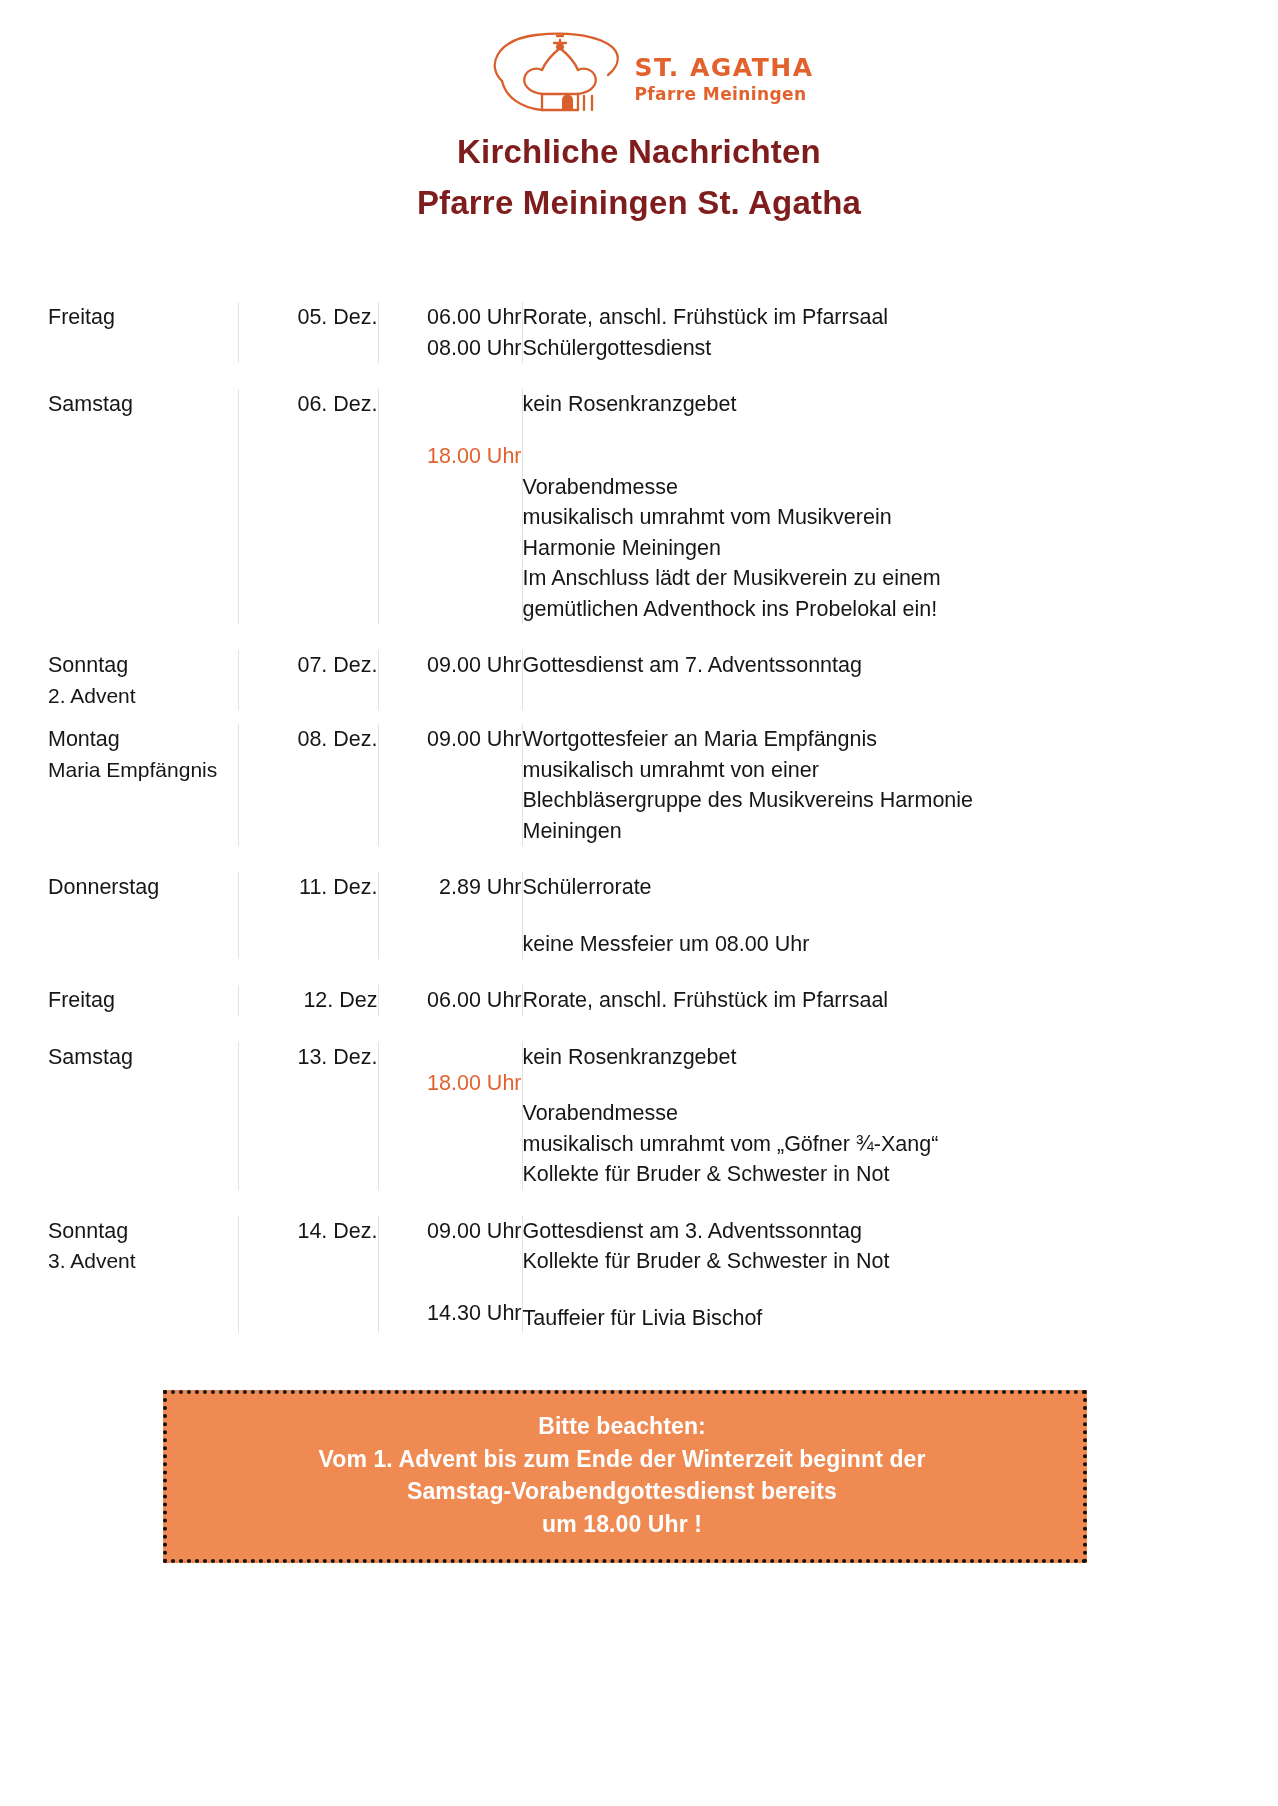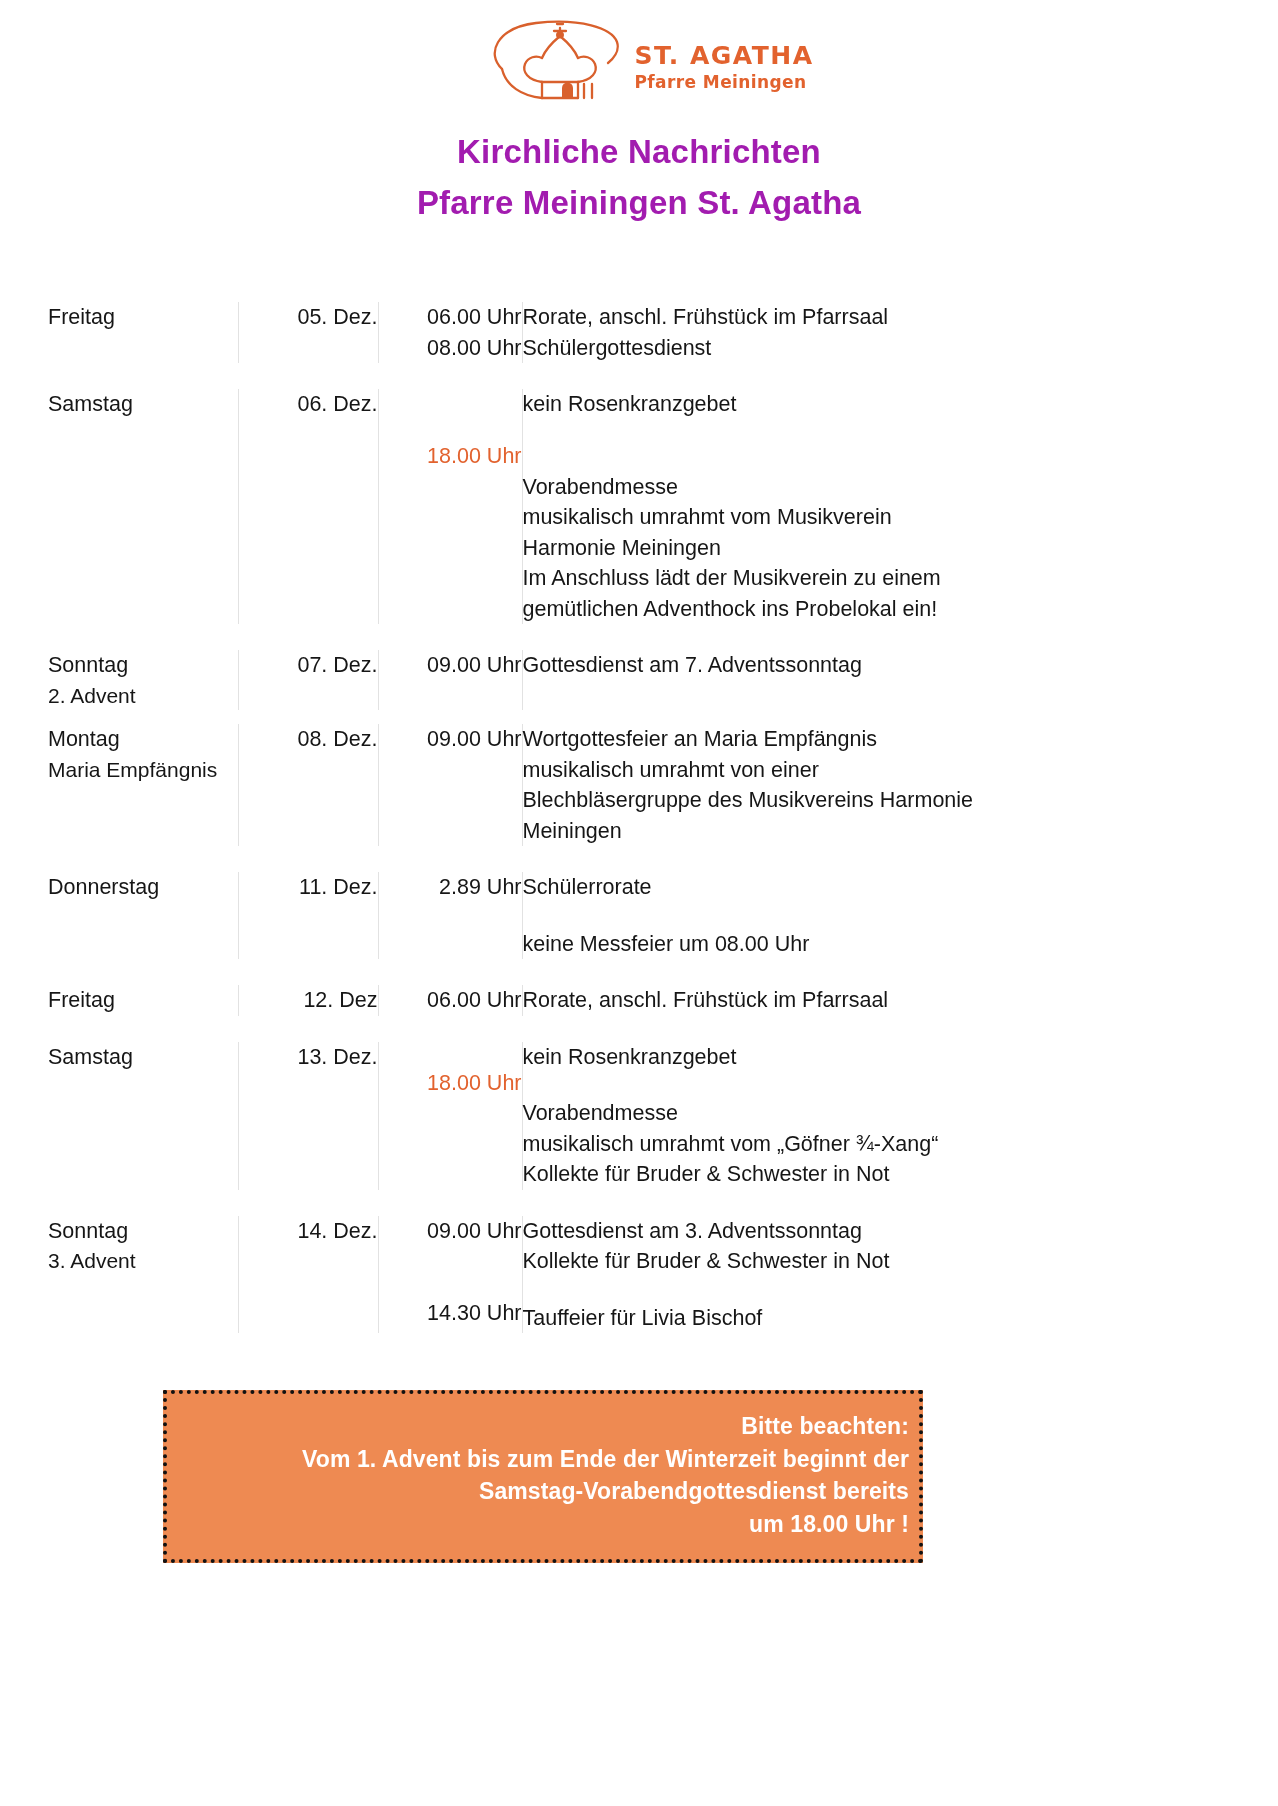--- a/index.html
+++ b/index.html
@@ -14,21 +14,21 @@
     font-family: "DejaVu Sans", sans-serif;
     color: #1a1a1a;
     position: relative;
     overflow: hidden;
   }
 
   
   .logo-wrap {
     position: absolute;
     left: 0; right: 0;
-    top: 14px;
+    top: 26px;
     display: flex;
     justify-content: center;
     align-items: flex-start;
   }
   .logo-inner {
     display: flex;
     align-items: center;
     gap: 6px;
     transform: translateX(10px);
   }
@@ -61,21 +61,21 @@
   
   .headings {
     position: absolute;
     top: 126px;
     left: 0; right: 0;
     text-align: center;
   }
   .headings div {
     font-family: "Liberation Sans", sans-serif;
     font-weight: bold;
-    color: #a21caf;
+    color: #7f1d1d;
     font-size: 33px;
     line-height: 1.56;
     letter-spacing: 0.2px;
   }
 
   
   .sched {
     position: absolute;
     top: 302px;
     left: 48px;
@@ -121,26 +121,26 @@
   .spacer-row td { height: 26px; }
   .spacer-sm td  { height: 14px; }
   .desc-line { display: block; }
   .gap-line { display: block; height: 26px; }
 
   
   .notice {
     position: absolute;
     left: 163px;
     top: 1390px;
-    width: 760px;
+    width: 924px;
     background: #EE8A52;
     border: 4px dotted #111111;
     box-sizing: border-box;
     padding: 16px 10px 18px 4px;
-    text-align: right;
+    text-align: center;
   }
   .notice div {
     font-family: "Liberation Sans", sans-serif;
     font-weight: bold;
     font-size: 23px;
     line-height: 1.42;
     color: #ffffff;
     letter-spacing: 0.1px;
   }
 </style>

